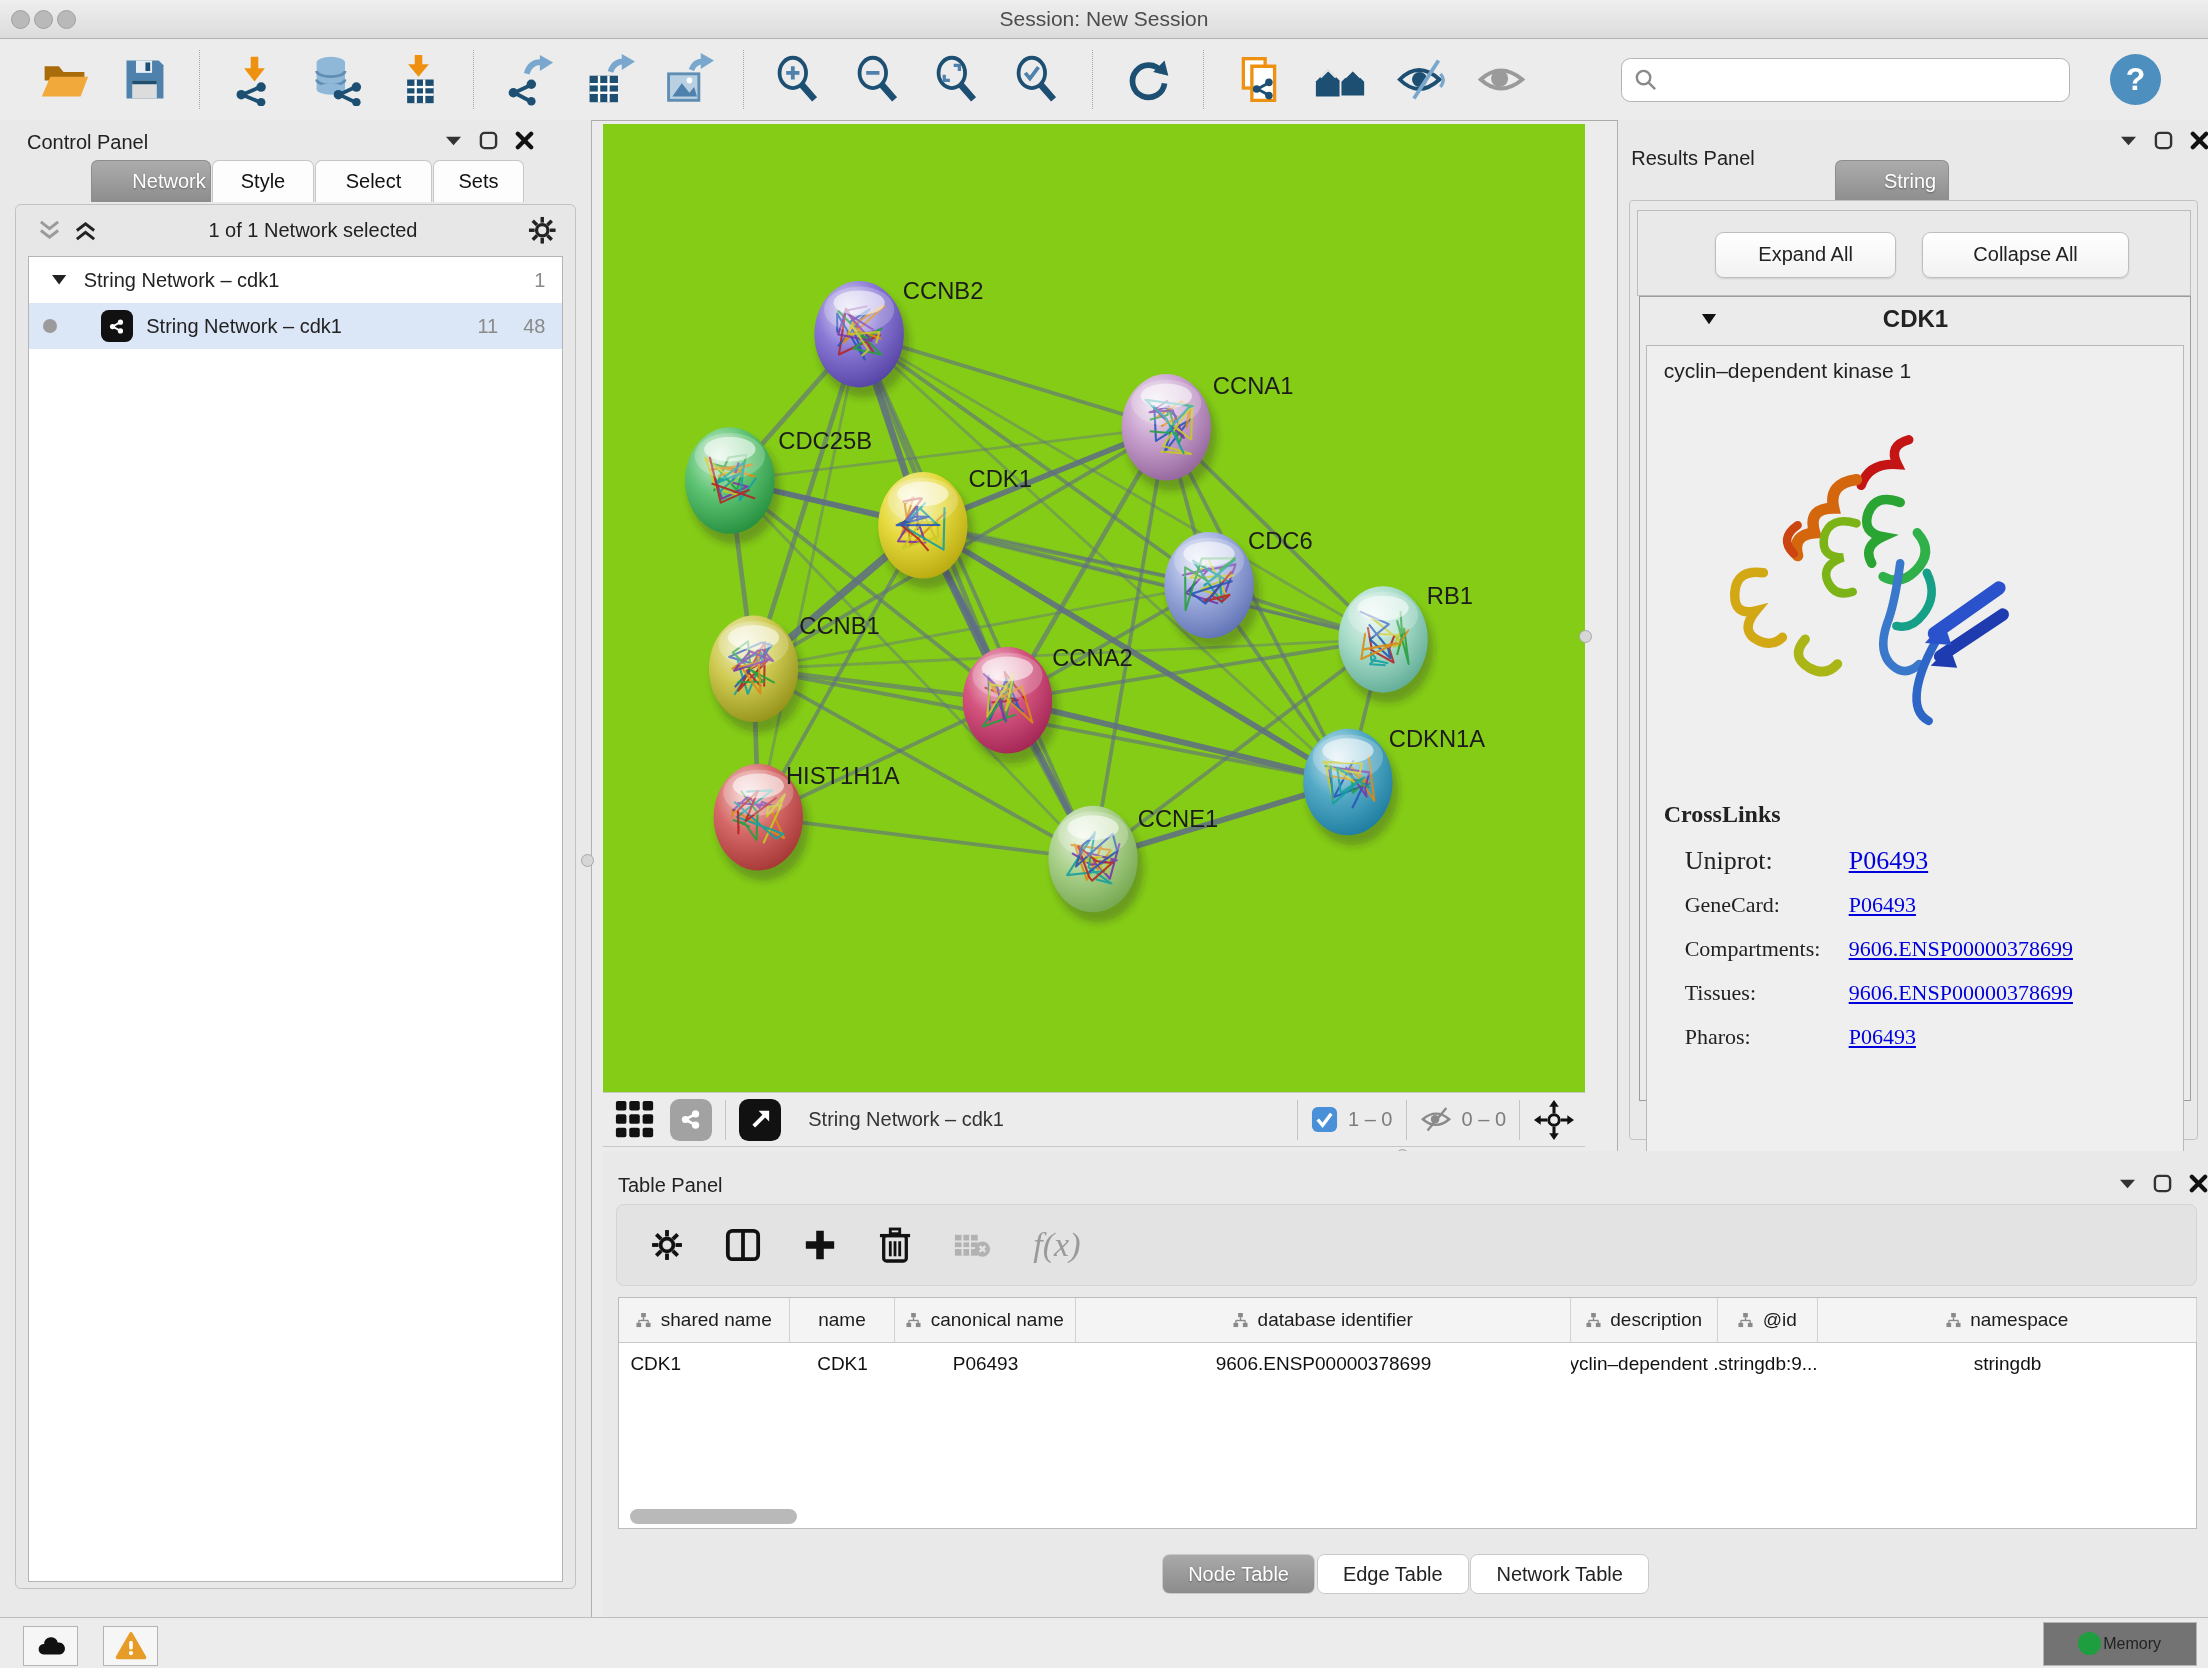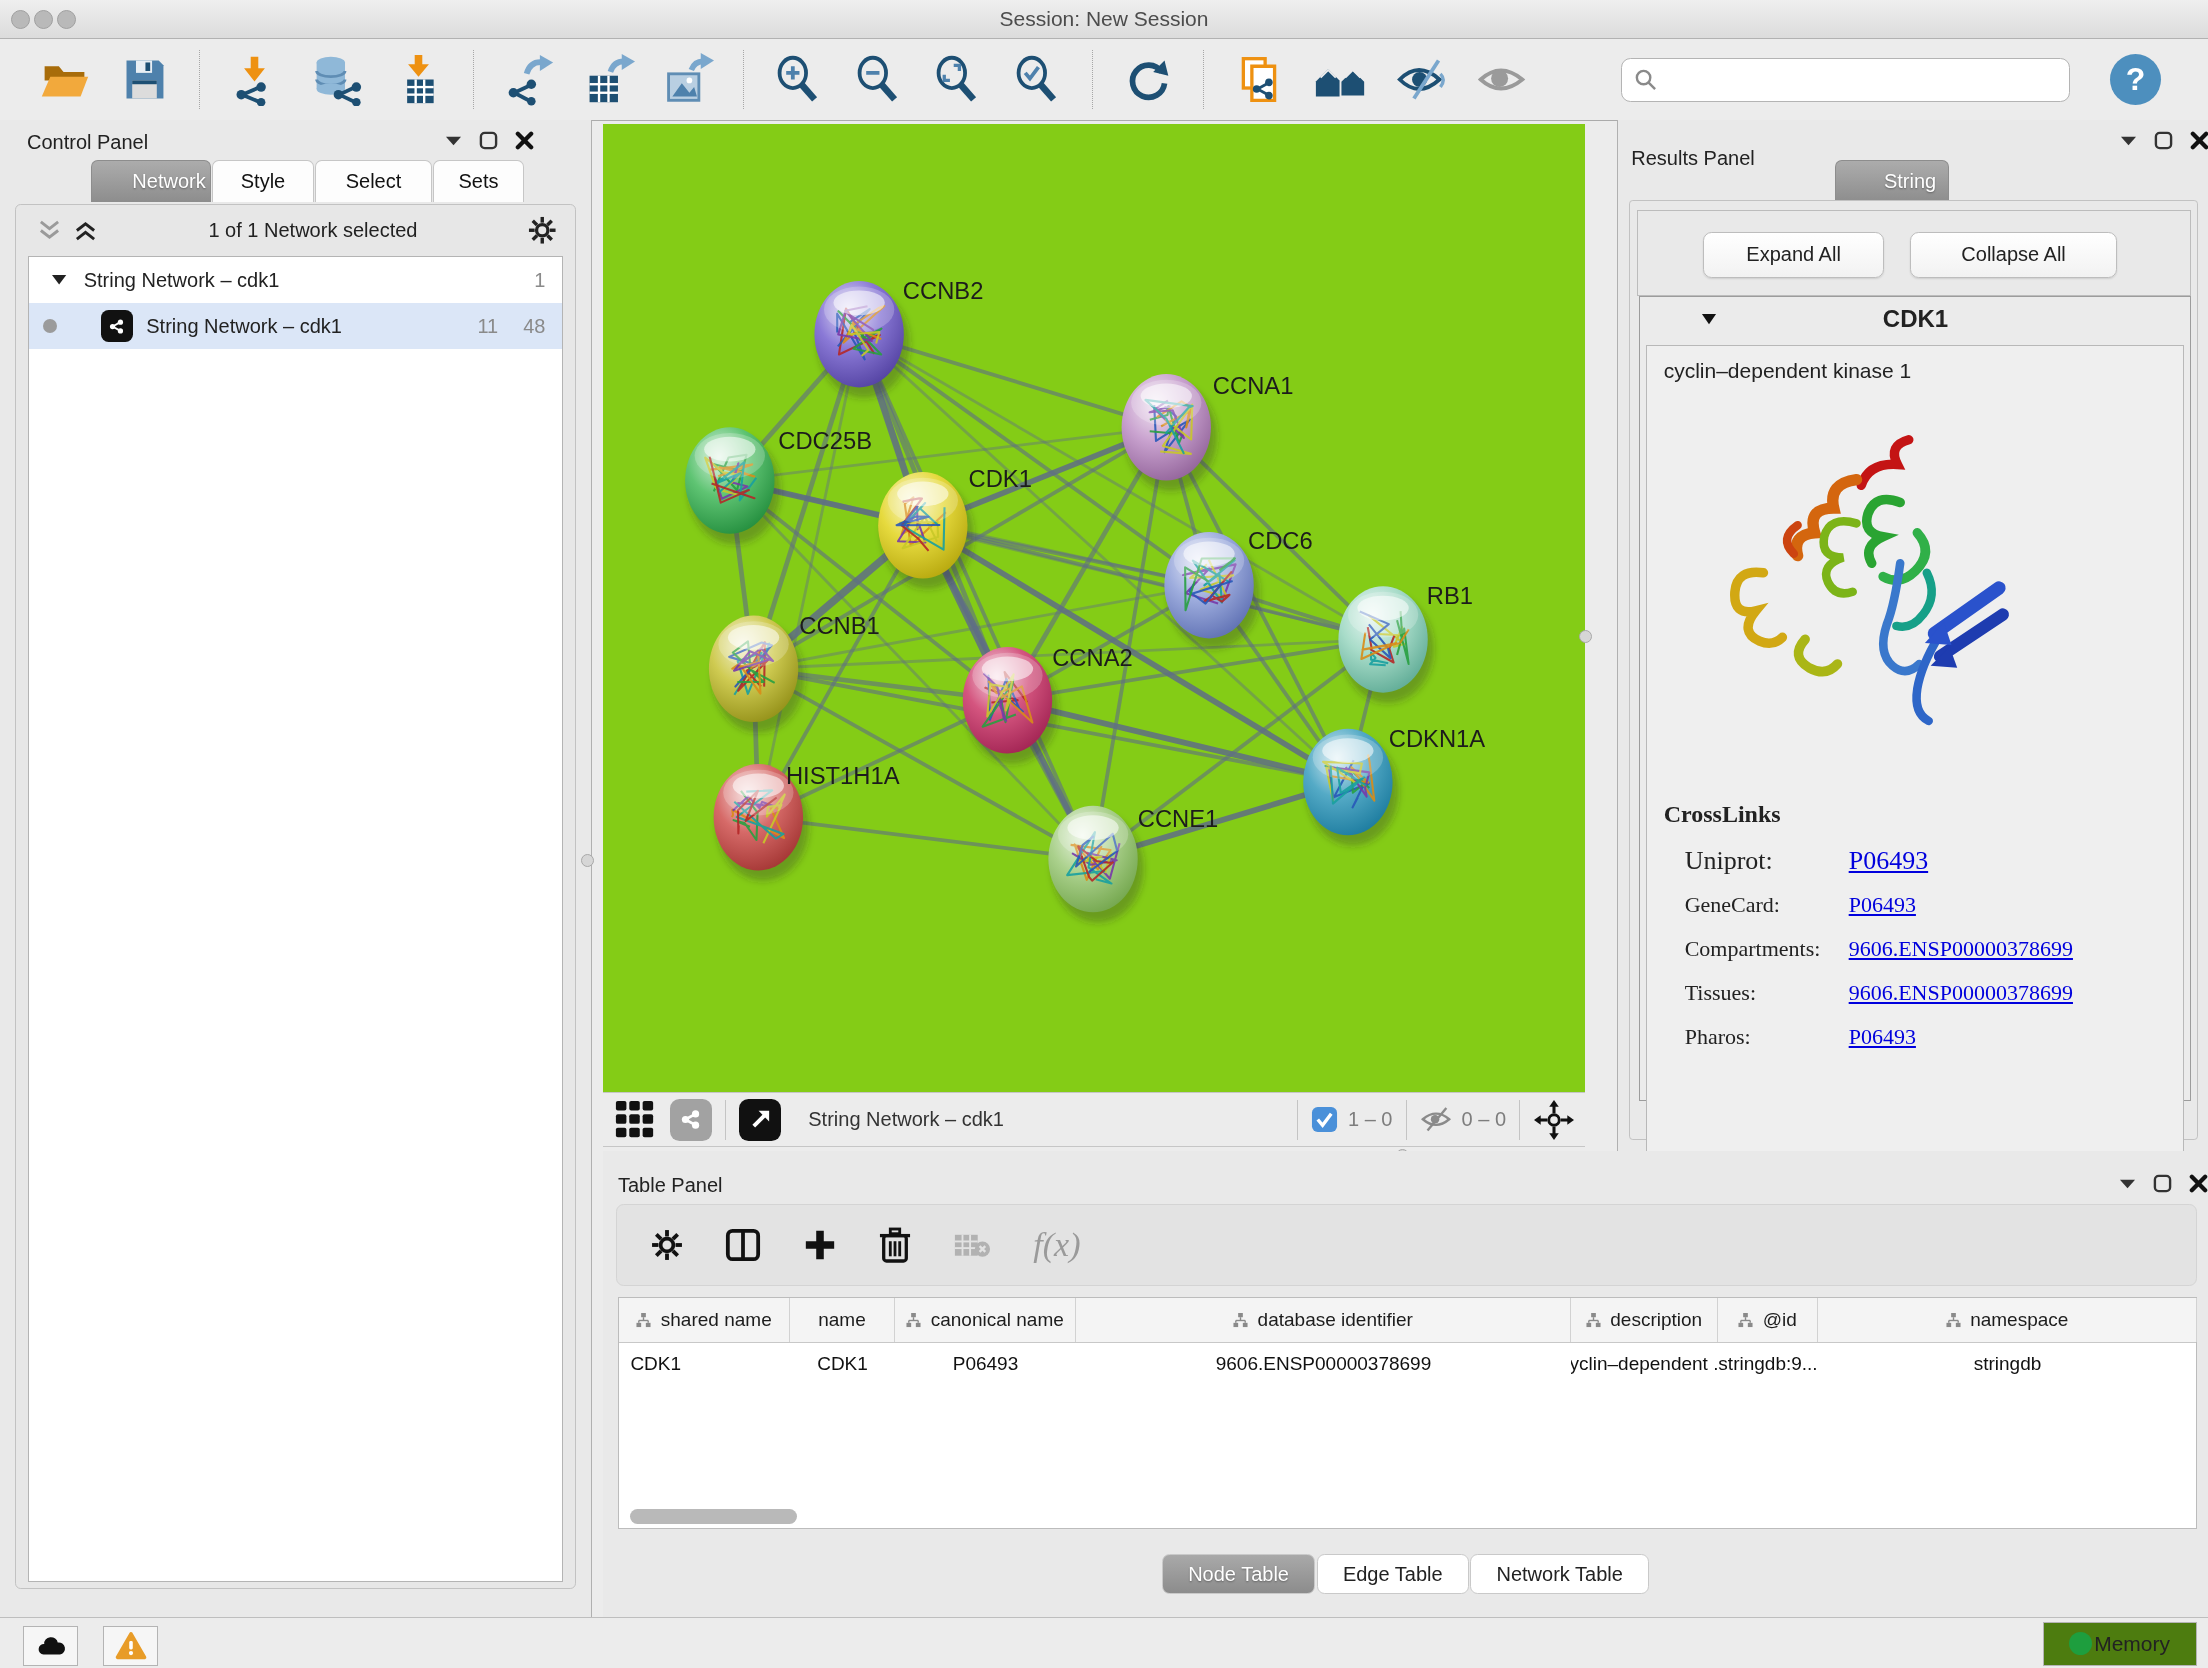--- a/index.html
+++ b/index.html
@@ -49,21 +49,21 @@
     border-top:1px solid #c6c6c6;border-bottom:1px solid #c6c6c6;display:flex;align-items:center;
     padding:0 11.4px;box-sizing:border-box;}
   .cfsep{width:0;height:40px;border-left:1px solid #c4c4c4;margin:0 13.3px;}
   .grow{flex:1;}
   .cnt-grey{font-size:20px;color:#7d7d7d;margin-left:9.5px;}
   .splitdot{position:absolute;width:13.3px;height:13.3px;border-radius:50%;background:#d6d6d6;border:1px solid #a8a8a8;box-sizing:border-box;}
   
   .rpanel{left:1617px;top:120px;width:592px;height:1031px;background:#e9e9e9;border-left:1px solid #b0b0b0;box-sizing:border-box;}
   .rp-outer{position:absolute;left:11.4px;top:80px;width:569px;height:940px;border:1px solid #c2c2c2;border-radius:3.8px;background:#e9e9e9;box-sizing:border-box;}
   .btn{background:linear-gradient(#ffffff,#f2f2f2);border:1px solid #bdbdbd;border-radius:8.6px;
-    font-size:20px;display:flex;align-items:center;justify-content:center;box-shadow:0 1px 1.9px rgba(0,0,0,.12);}
+    font-size:20px;display:flex;align-items:center;justify-content:center;box-shadow:0 1px 1.9px rgba(0,0,0,.12);margin-left:12px;}
   .serif{font-family:"Liberation Serif",serif;}
   .xlink{color:#0000dd;text-decoration:underline;}
   
   .tpanel{left:603px;top:1151px;width:1605px;height:466px;background:#e9e9e9;}
   .t-toolbar{position:absolute;left:13.3px;top:53px;width:1581px;height:82px;background:#e3e3e3;
     border:1px solid #d4d4d4;border-radius:7.6px;display:flex;align-items:center;gap:42px;
     padding-left:34px;box-sizing:border-box;}
   .tablebox{position:absolute;left:15px;top:146px;width:1579px;height:232px;background:#fff;
     border:1px solid #bcbcbc;box-sizing:border-box;}
   .thead{display:flex;height:44px;background:#f4f4f4;border-bottom:1px solid #c8c8c8;}
@@ -75,23 +75,23 @@
   .td.first{justify-content:flex-start;padding-left:11.4px;}
   .hscroll{position:absolute;left:11.4px;top:211px;width:167px;height:15px;border-radius:7.6px;background:#b9b9b9;}
   .bottom-tabs{position:absolute;left:0;top:403px;width:100%;display:flex;justify-content:center;gap:1.9px;}
   .btab{height:40px;padding:0 25px;display:flex;align-items:center;font-size:20px;background:#fff;
     border:1px solid #c9c9c9;border-radius:7.6px;box-sizing:border-box;}
   .btab.sel{background:linear-gradient(#a9a9a9,#8c8c8c);color:#fff;text-shadow:0 1px 1.9px rgba(0,0,0,.35);}
   
   .footer{left:0;top:1617px;width:2208px;height:51px;background:#ececec;border-top:1px solid #bebebe;box-sizing:border-box;}
   .fbtn{position:absolute;top:7.6px;width:55px;height:40px;background:#f6f6f6;border:1.9px solid #b4b4b4;
     display:flex;align-items:center;justify-content:center;box-sizing:border-box;}
-  .membtn{position:absolute;right:11.4px;top:3.8px;width:154px;height:44px;background:#4d7c0f;
+  .membtn{position:absolute;right:11.4px;top:3.8px;width:154px;height:44px;background:#737373;
     border:1.9px solid #b4b4b4;display:flex;align-items:center;justify-content:center;gap:2px;
-    font-size:21px;box-sizing:border-box;}
+    font-size:16px;box-sizing:border-box;}
   .memdot{width:23px;height:23px;border-radius:50%;background:#1e9e3e;}
   svg{display:block;}
 </style>
 </head>
 <body>
 
 <div id="app">
 
   <div class="abs titlebar">
     <div class="tl-dot" style="left:11.4px"></div>

